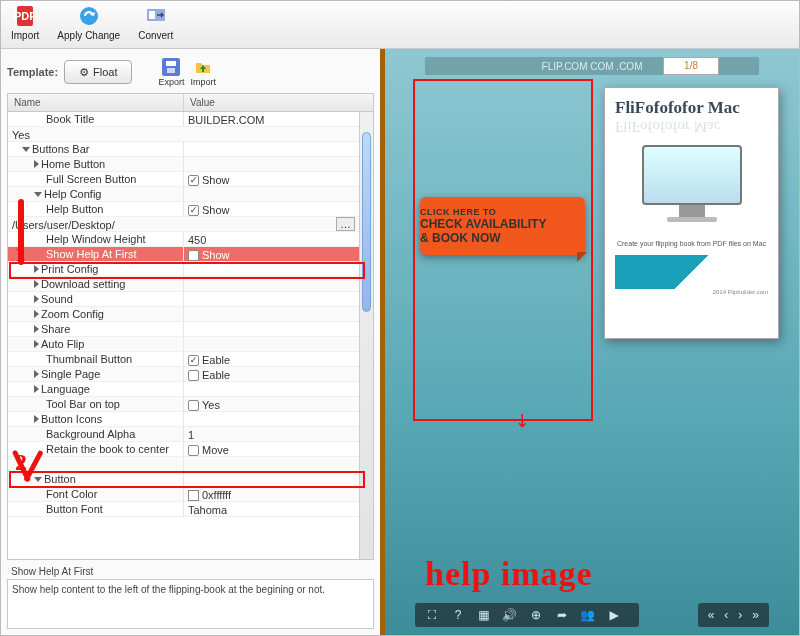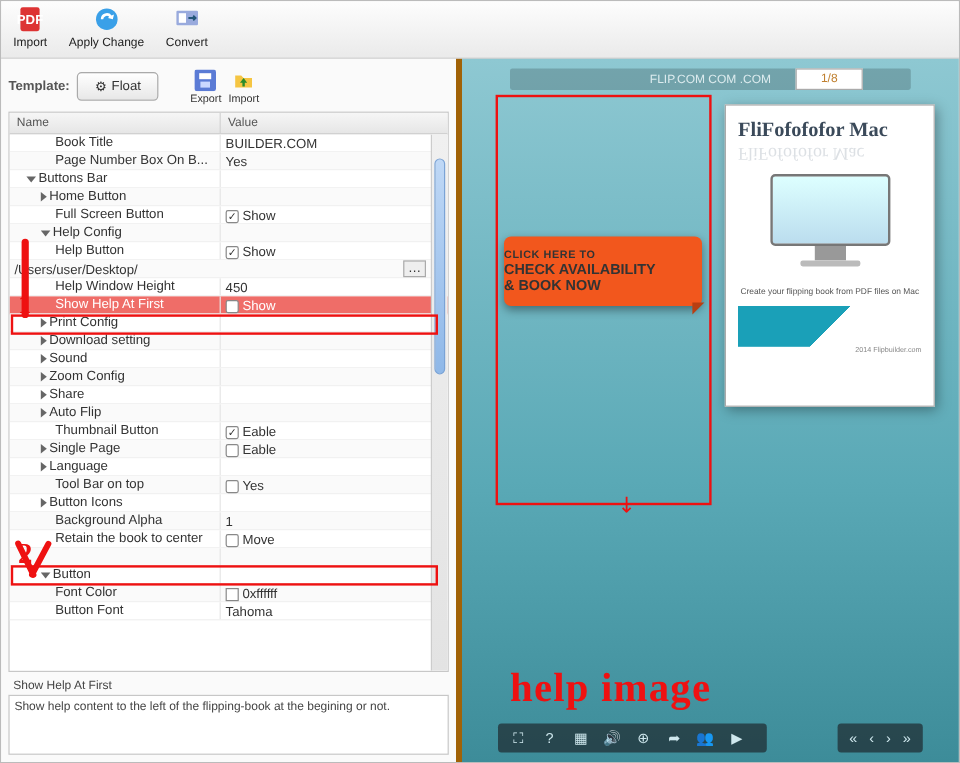--- a/index.html
+++ b/index.html
@@ -152,23 +152,20 @@
             </div>
         <div class="row">
               <div class="cell1 ind3">
                 <span>Book Title</span>
               </div>
               <div class="cell2">
                 <span>BUILDER.COM</span>
               </div>
             </div>
             <div class="row">
-              <div class="cell1 ind3">
-                <span>Page Number Box On B...</span>
-              </div>
               <div class="cell2">
                 <span>Yes</span>
               </div>
             </div>
             <div class="row">
               <div class="cell1 ind1">
                 <span class="tri"></span>
                 <span>Buttons Bar</span>
               </div>
               <div class="cell2">

